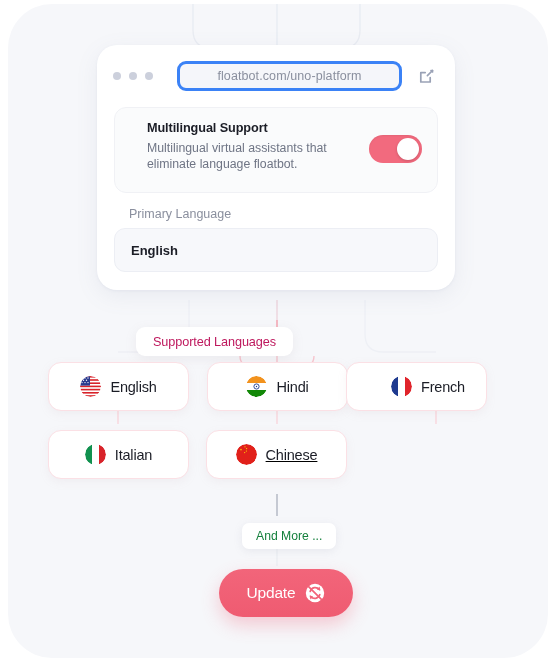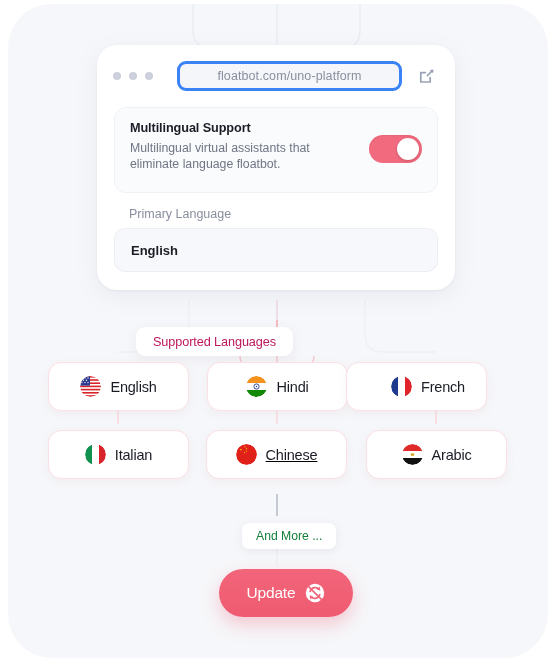--- a/index.html
+++ b/index.html
@@ -95,21 +95,21 @@
   #multilingual-panel {
     position: absolute;
     left: 17px;
     top: 62px;
     width: 324px;
     height: 86px;
     background: #fafbfc;
     border: 1px solid #f0f1f5;
     border-radius: 12px;
     box-sizing: border-box;
-    padding: 13px 15px 0 15px;
+    padding: 13px 15px 0 32px;
   }
   #ml-title {
     font-size: 12.7px;
     font-weight: bold;
     color: #1b1d26;
     letter-spacing: -0.1px;
   }
   #ml-desc {
     margin-top: 5px;
     font-size: 12.3px;
@@ -449,38 +449,20 @@
             <circle cx="10.6" cy="4.6" r="0.6"></circle>
             <circle cx="10.4" cy="7" r="0.6"></circle>
             <circle cx="8.7" cy="8.6" r="0.6"></circle>
           </g>
         </g>
       </svg>
     </span>
     <span class="lang-name">Chinese</span>
   </div>
 
-  <div class="lang-card" style="left:358px; top:426px;">
-    <span class="flag">
-      <svg width="21" height="21" viewBox="0 0 21 21">
-        <defs>
-            <clipPath id="c5">
-              <circle cx="10.5" cy="10.5" r="10.5"></circle>
-            </clipPath>
-          </defs>
-        <g clip-path="url(#c5)">
-          <rect width="21" height="7" fill="#e02a2a"></rect>
-          <rect y="7" width="21" height="7" fill="#ffffff"></rect>
-          <rect y="14" width="21" height="7" fill="#111111"></rect>
-          <path d="M8.6 9.5 h3.8 l-0.5 2.2 h-2.8 z" fill="#d4a017"></path>
-        </g>
-      </svg>
-    </span>
-    <span class="lang-name">Arabic</span>
-  </div>
 
   <div id="and-more">
     <span>And More ...</span>
   </div>
 
   <div id="update-button">
     <span id="update-label">Update</span>
     <span id="update-icon">
       <svg width="20" height="20" viewBox="0 0 20 20">
         <circle cx="10" cy="10" r="9.2" fill="#ffffff"></circle>

